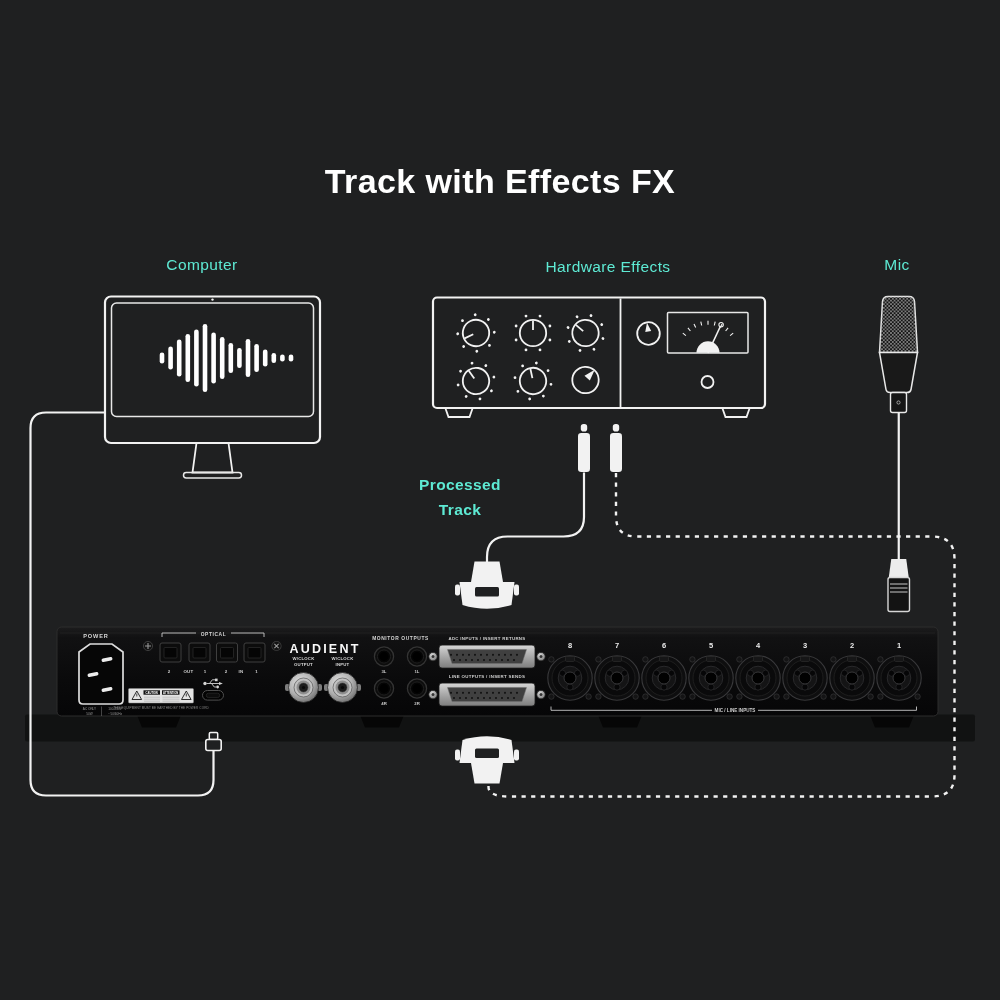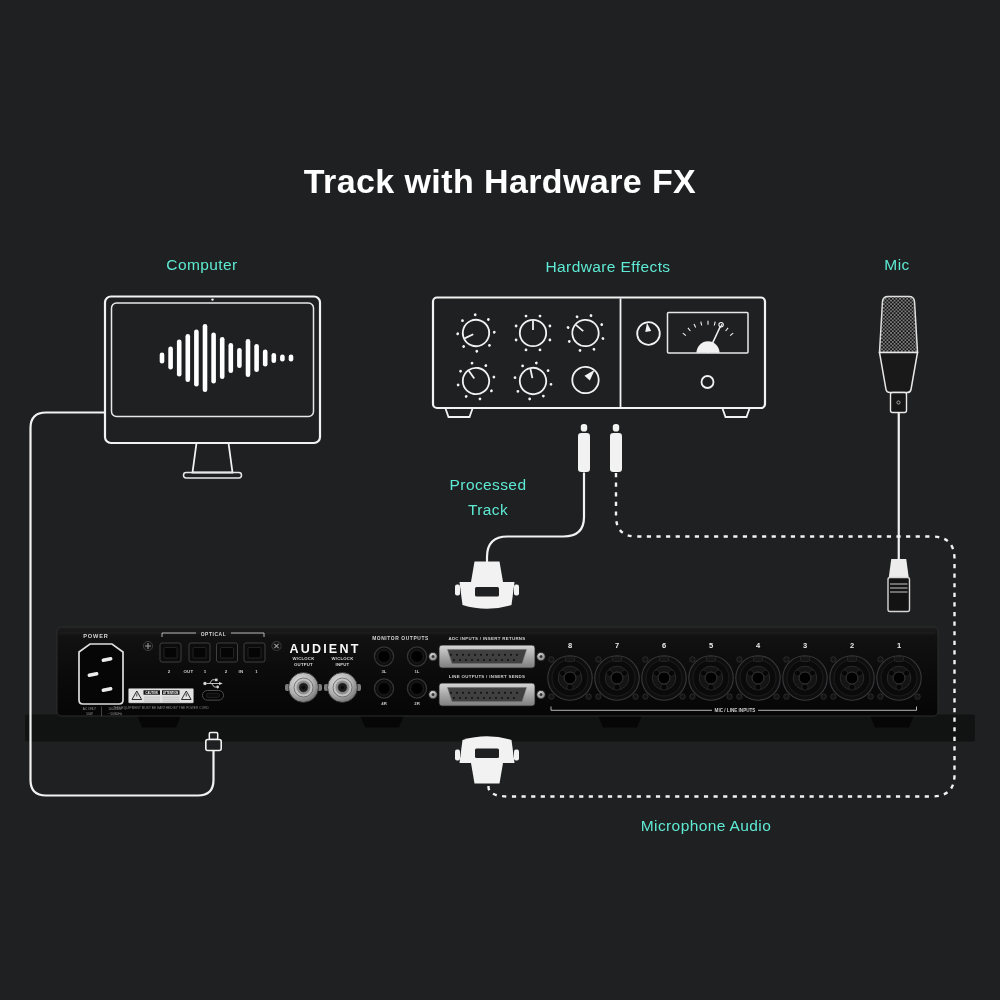--- a/index.html
+++ b/index.html
@@ -5,21 +5,21 @@
   html,body{margin:0;padding:0;background:#1f2021;}
   .stage{position:relative;width:1000px;height:1000px;background:#1f2021;overflow:hidden;
          font-family:"Liberation Sans",sans-serif;}
   .title{position:absolute;top:162px;left:0;width:1000px;text-align:center;
          font-size:34px;font-weight:700;color:#ffffff;letter-spacing:.4px;}
   .lbl{position:absolute;color:#5eead4;font-size:15.5px;font-weight:500;
        letter-spacing:.4px;text-align:center;}
   .lbl-computer{top:256px;left:102px;width:200px;}
   .lbl-fx{top:258px;left:458px;width:300px;}
   .lbl-mic{top:256px;left:797px;width:200px;}
-  .lbl-processed{top:472px;left:388px;width:200px;line-height:25px;}
+  .lbl-processed{top:472px;left:360px;width:200px;line-height:25px;font-weight:bold;}
   .lbl-micaudio{top:817px;left:556px;width:300px;}
   svg{position:absolute;top:0;left:0;}
   svg text{font-family:"Liberation Sans",sans-serif;text-anchor:middle;}
   .oln{fill:none;stroke:#f2f2f2;stroke-width:1.8;}
   .oln2{fill:none;stroke:#f2f2f2;stroke-width:2.2;}
   .oln15{fill:none;stroke:#e8e8e8;stroke-width:1.5;}
   .cable{fill:none;stroke:#f2f2f2;stroke-width:2.2;stroke-linejoin:round;}
   .cable-d{fill:none;stroke:#f2f2f2;stroke-width:2.4;stroke-dasharray:4.2 5.4;}
   .wdot{fill:#f2f2f2;}
   .t44{font-size:4.4px;fill:#cfcfcf;font-weight:bold;letter-spacing:.3px;}
@@ -32,29 +32,28 @@
   .ttiny{font-size:3.1px;fill:#999999;}
   .tnote{font-size:3.1px;fill:#8a8a8a;letter-spacing:.1px;}
   .twarn{font-size:2.7px;fill:#ffffff;font-weight:bold;}
   .tbrand{font-size:12.5px;font-weight:bold;fill:#f8f8f8;letter-spacing:2.2px;}
 </style>
 </head>
 <body>
 
 <div class="stage">
 
-  <div class="title">Track with Hardware FX</div>
+  <div class="title">Track with Effects FX</div>
   <div class="lbl lbl-computer">Computer</div>
   <div class="lbl lbl-fx">Hardware Effects</div>
   <div class="lbl lbl-mic">Mic</div>
   <div class="lbl lbl-processed">
     <div>Processed</div>
     <div>Track</div>
   </div>
-  <div class="lbl lbl-micaudio">Microphone Audio</div>
 
   <svg width="1000" height="1000" viewBox="0 0 1000 1000">
     <defs>
       <linearGradient id="panelGrad" x1="0" y1="0" x2="0" y2="1">
         <stop offset="0" stop-color="#1c1c1d"></stop>
           <stop offset="0.12" stop-color="#111112"></stop>
         <stop offset="0.6" stop-color="#0a0a0b"></stop>
           <stop offset="1" stop-color="#060607"></stop>
       </linearGradient>
       <linearGradient id="dsubGrad" x1="0" y1="0" x2="0" y2="1">

